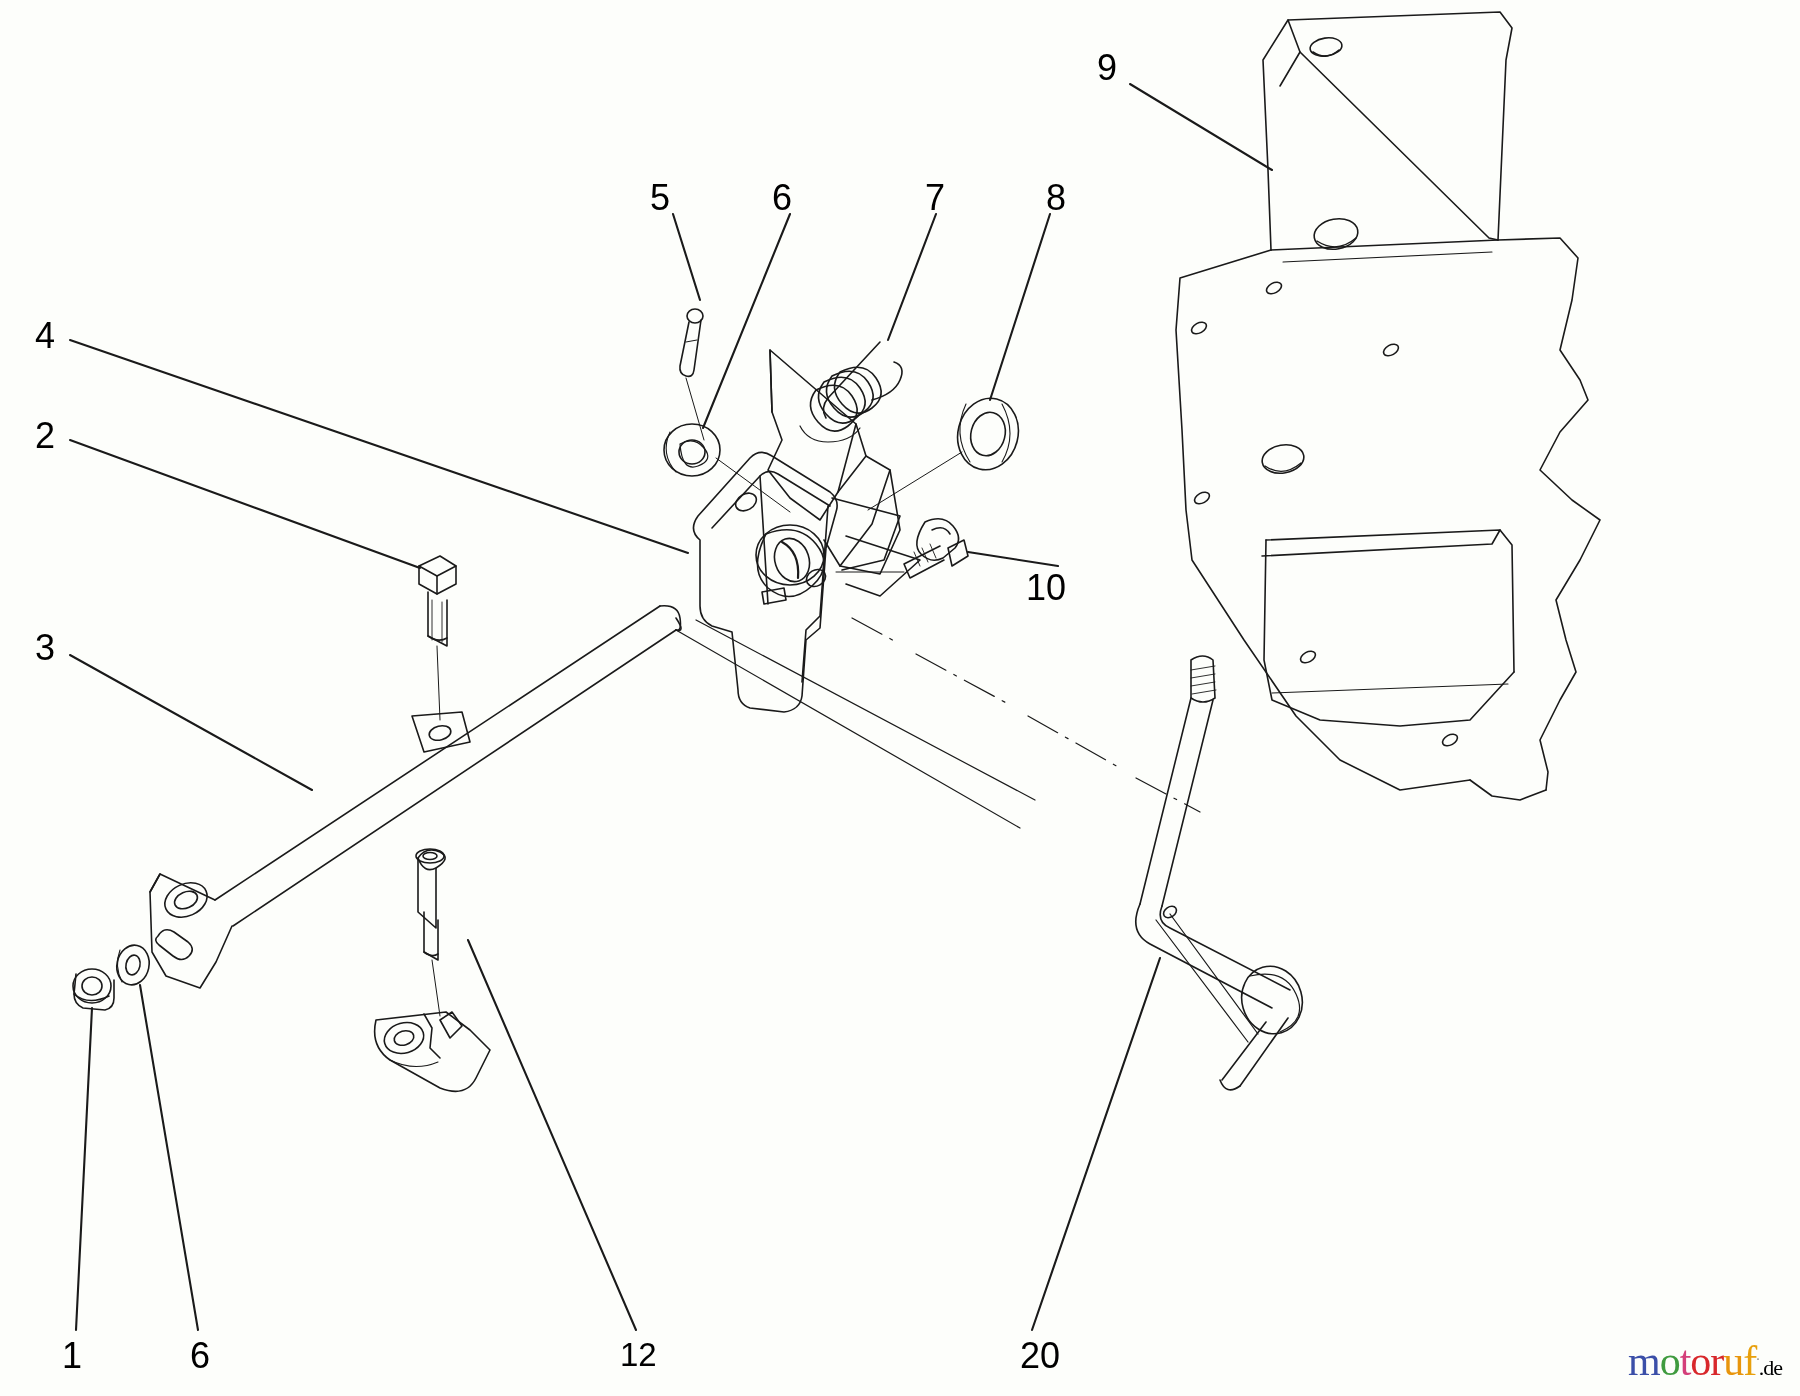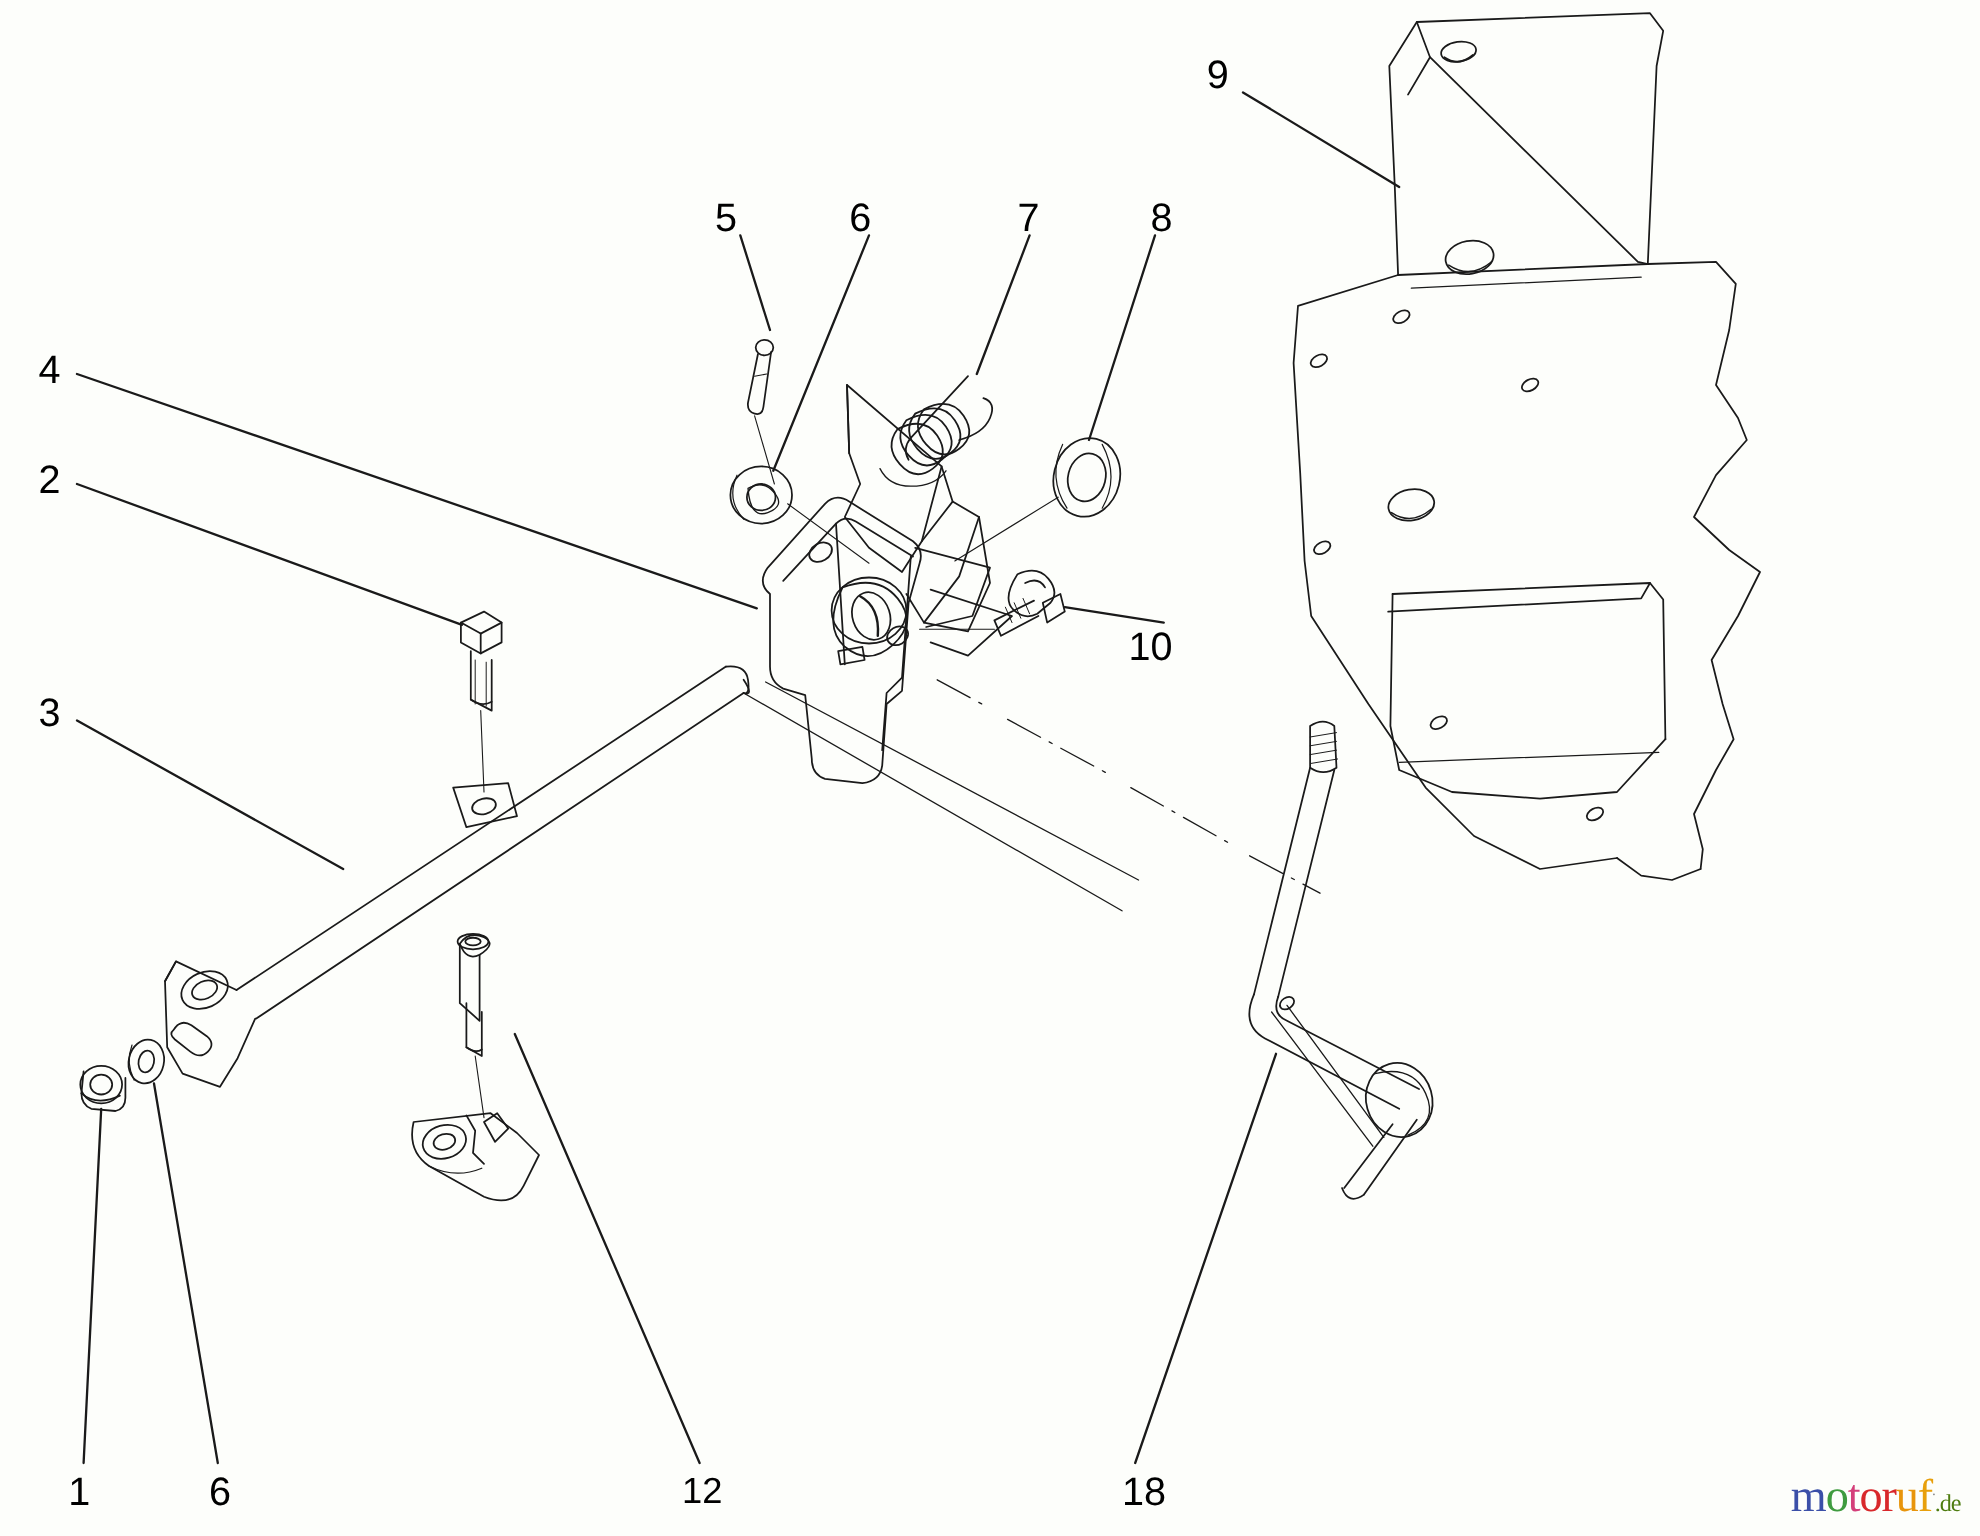--- a/index.html
+++ b/index.html
@@ -3,21 +3,21 @@
 <meta charset="utf-8">
 <style>
   html,body{margin:0;padding:0;background:#ffffff;}
   body{font-family:"Liberation Sans",sans-serif;}
   #stage{position:relative;width:1800px;height:1396px;background:#fdfefb;overflow:hidden;}
   #art{position:absolute;left:0;top:0;width:1800px;height:1396px;}
   .callout{position:absolute;font-family:"Liberation Sans",sans-serif;font-size:36px;color:#000;line-height:1;white-space:nowrap;user-select:none;}
   #watermark{position:absolute;left:1628px;top:1340px;font-family:"Liberation Serif",serif;font-size:42px;letter-spacing:-1px;line-height:1;white-space:nowrap;}
   #watermark .wm{display:inline;}
   #watermark .dot{font-size:14px;vertical-align:super;}
-  #watermark .tld{font-size:22px;color:#4d7c0f;}
+  #watermark .tld{font-size:22px;color:#000000;}
 </style>
 </head>
 <body>
 
 <div id="stage" style="background: rgb(253, 254, 251);">
 
   <svg id="art" viewBox="0 0 1800 1396" xmlns="http://www.w3.org/2000/svg">
     <g fill="none" stroke="#1a1a1a" stroke-width="1.6" stroke-linecap="round" stroke-linejoin="round">
 
       <g>
@@ -269,18 +269,18 @@
       <div class="callout" style="left: 772px; top: 180px; font-size: 36px;">6</div>
       <div class="callout" style="left: 925px; top: 180px; font-size: 36px;">7</div>
       <div class="callout" style="left: 1046px; top: 180px; font-size: 36px;">8</div>
       <div class="callout" style="left: 35px; top: 318px; font-size: 36px;">4</div>
       <div class="callout" style="left: 35px; top: 418px; font-size: 36px;">2</div>
       <div class="callout" style="left: 35px; top: 630px; font-size: 36px;">3</div>
       <div class="callout" style="left: 1026px; top: 570px; font-size: 36px;">10</div>
       <div class="callout" style="left: 62px; top: 1338px; font-size: 36px;">1</div>
       <div class="callout" style="left: 190px; top: 1338px; font-size: 36px;">6</div>
       <div class="callout" style="left: 620px; top: 1338px; font-size: 33px;">12</div>
-      <div class="callout" style="left: 1020px; top: 1338px; font-size: 36px;">18</div>
+      <div class="callout" style="left: 1020px; top: 1338px; font-size: 36px;">20</div>
     </div>
 
   <div id="watermark"><span class="wm" style="color: rgb(59, 79, 168);">m</span><span class="wm" style="color: rgb(63, 155, 63);">o</span><span class="wm" style="color: rgb(212, 63, 122);">t</span><span class="wm" style="color: rgb(216, 40, 43);">o</span><span class="wm" style="color: rgb(216, 40, 43);">r</span><span class="wm" style="color: rgb(232, 149, 12);">u</span><span class="wm" style="color: rgb(232, 160, 12);">f</span><span class="dot" style="color: rgb(136, 136, 136);">.</span><span class="tld">.de</span></div>
 
 </div>
 
 </body></html>

